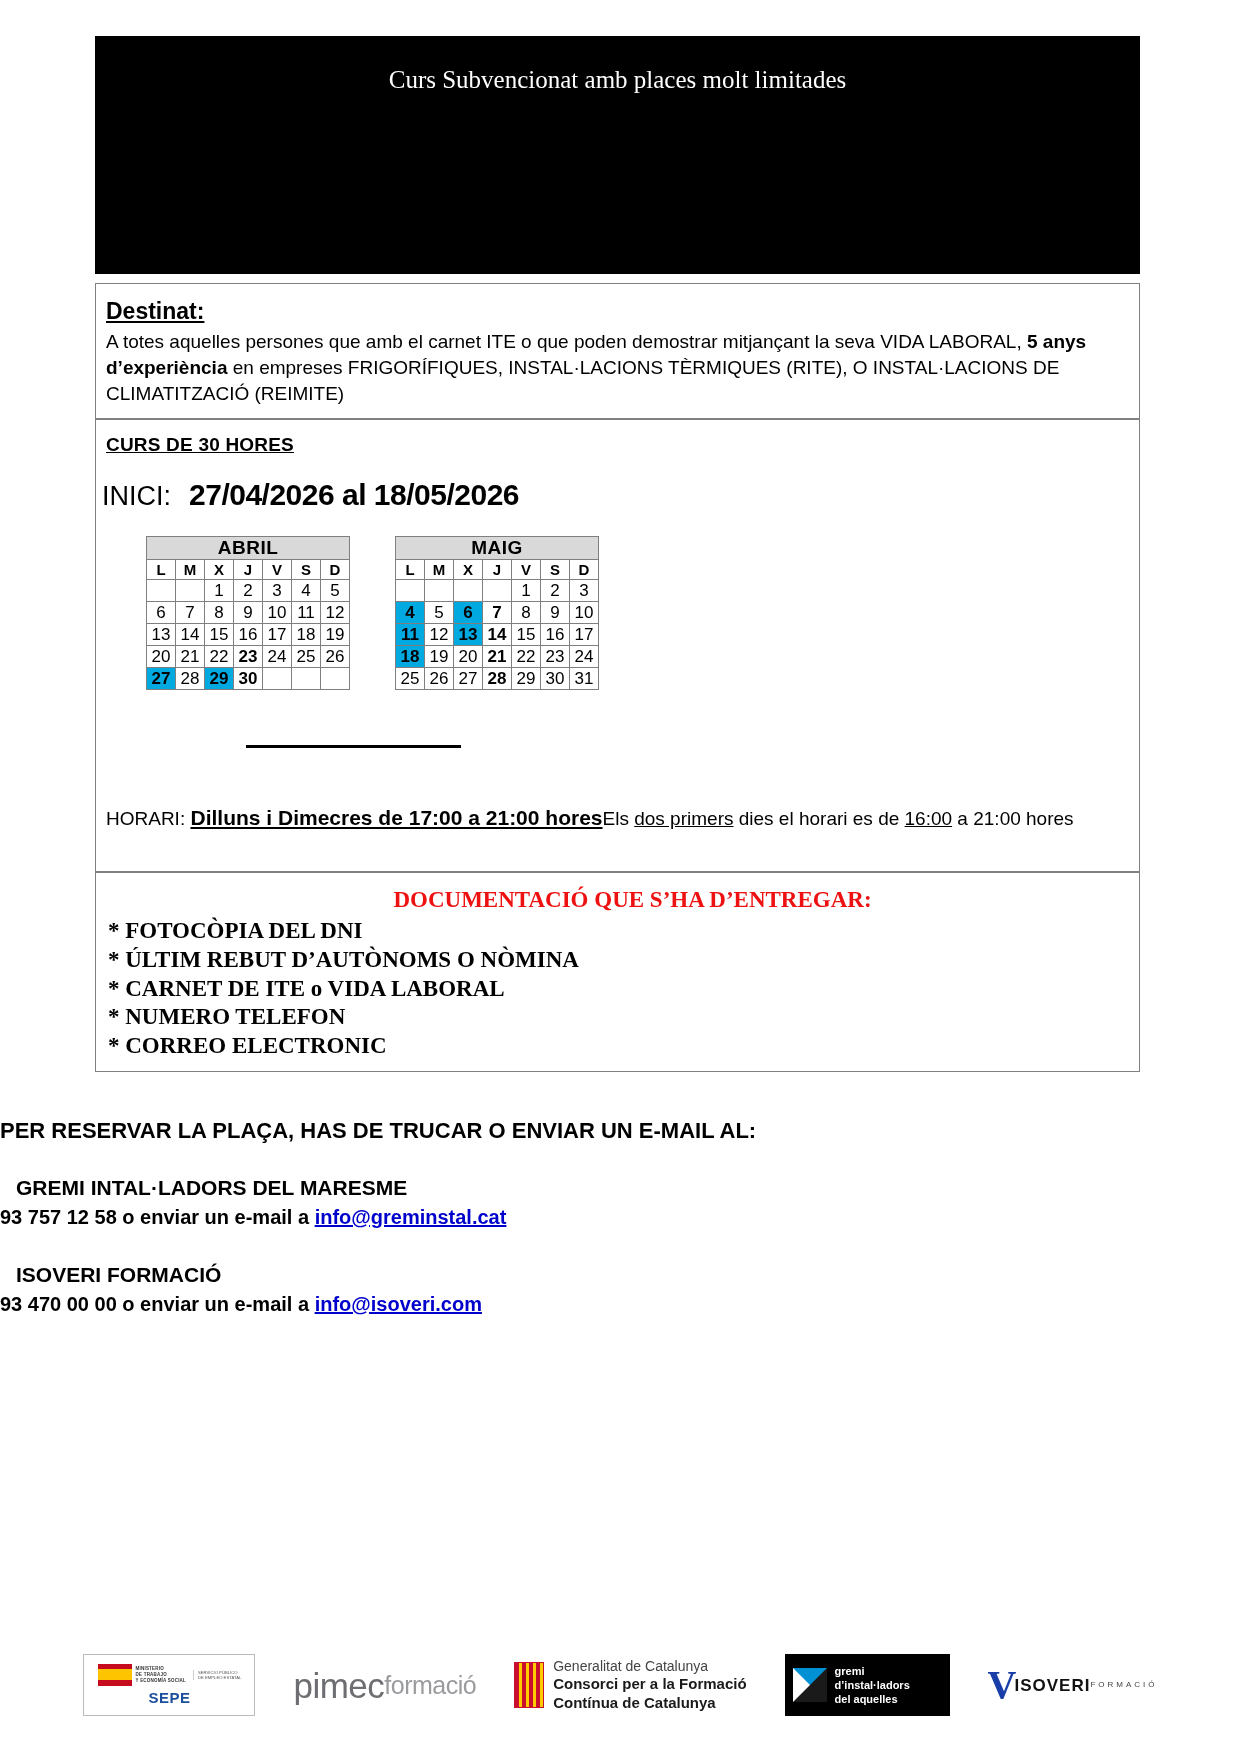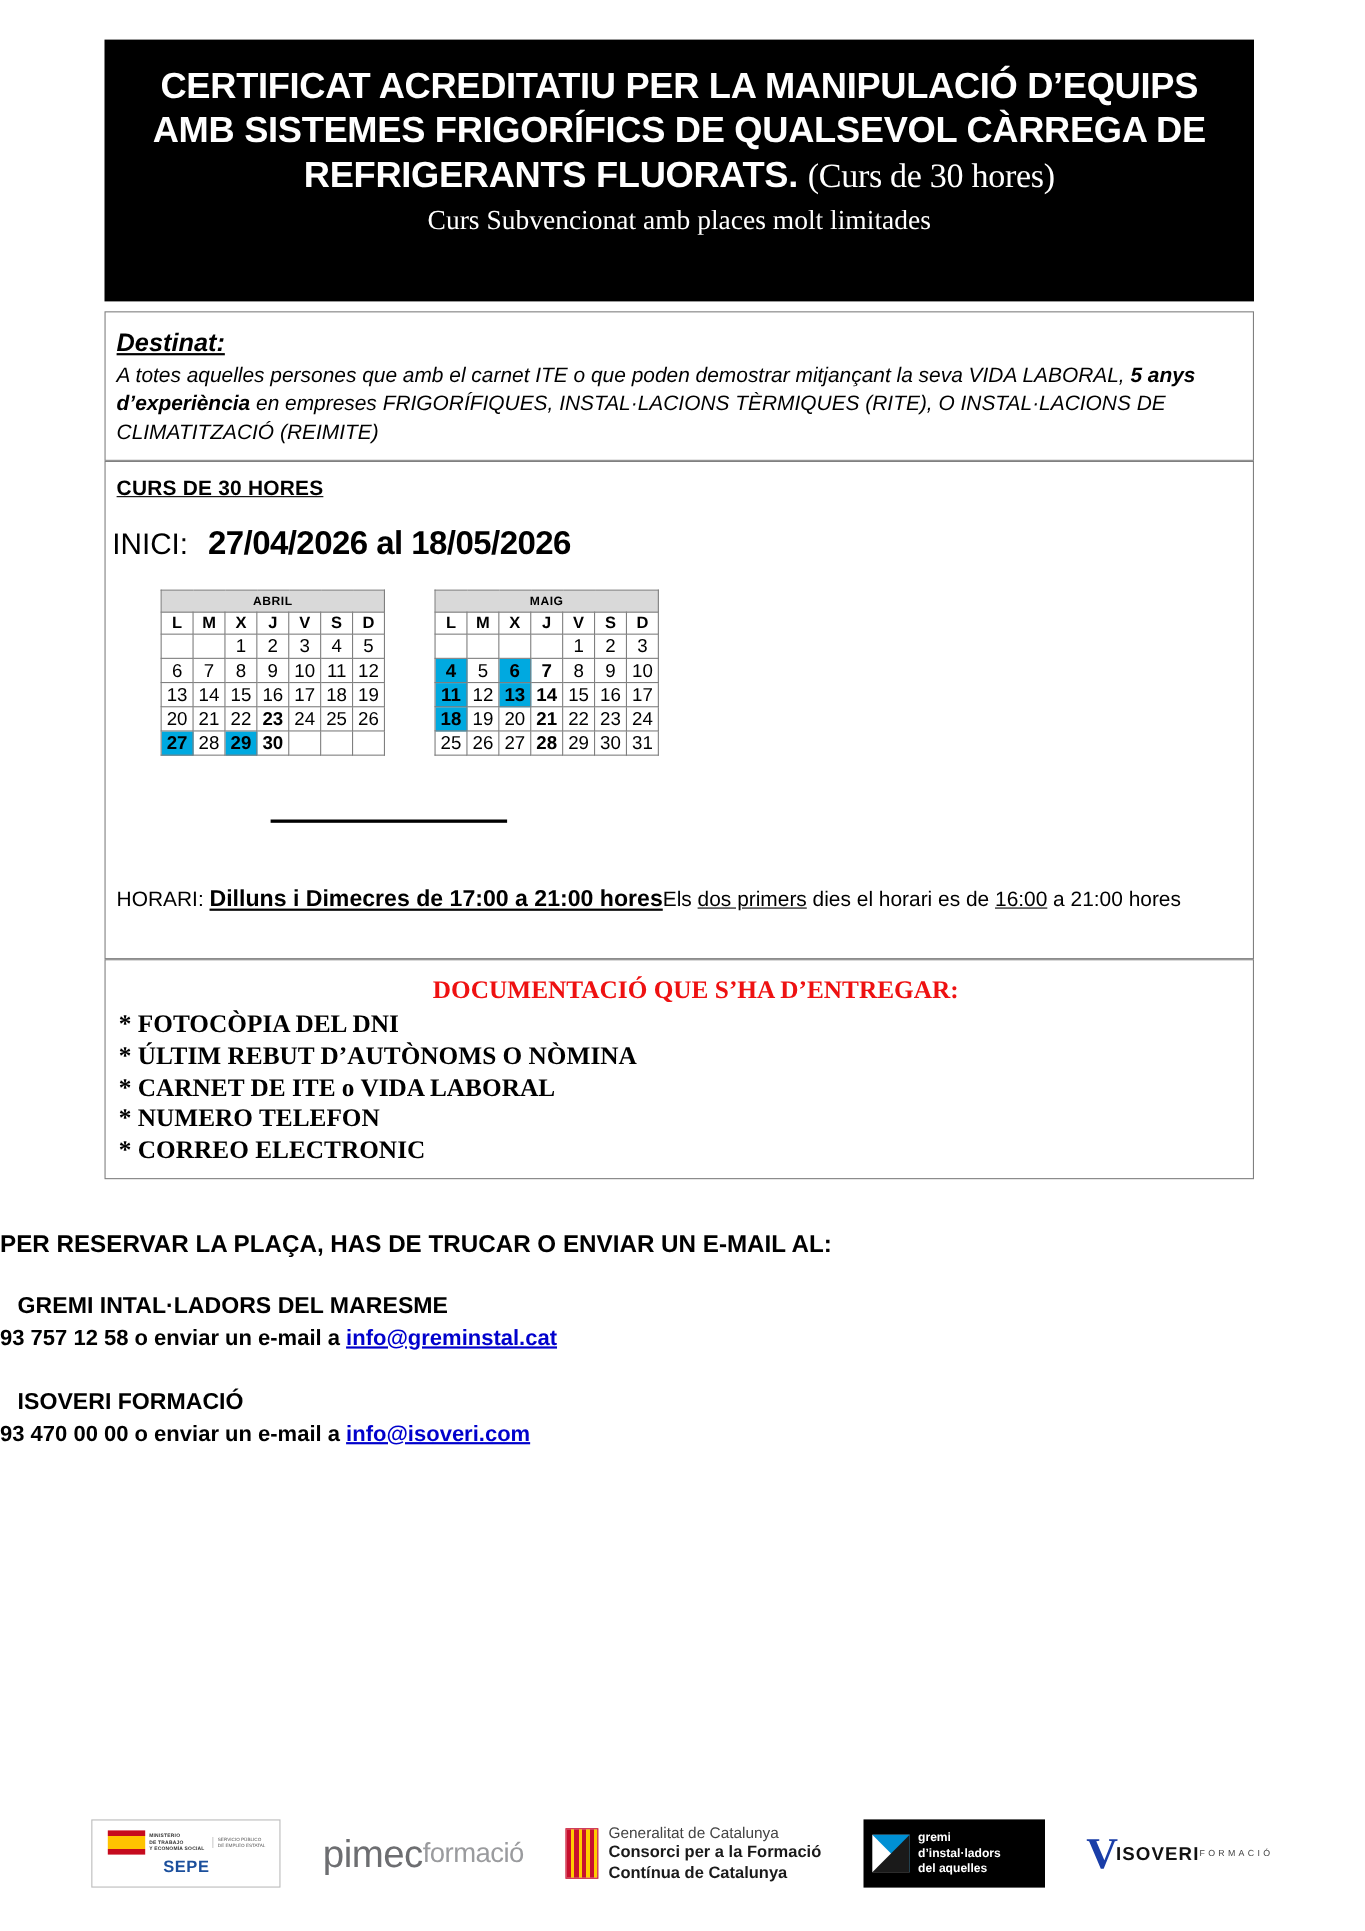--- a/index.html
+++ b/index.html
@@ -54,21 +54,21 @@
     margin-top: 8px;
     font-weight: normal;
   }
 
   
   .box {
     position: absolute;
     border: 1.5px solid #808080;
     background: #fff;
   }
-  #box-destinat { left: 95px; top: 283px; width: 1045px; height: 136px; font-style: italic; }
+  #box-destinat { left: 95px; top: 283px; width: 1045px; height: 136px; }
   #box-curs     { left: 95px; top: 419px; width: 1045px; height: 453px; }
   #box-doc      { left: 95px; top: 872px; width: 1045px; height: 200px; }
 
   .destinat-head {
     font-weight: bold;
     font-size: 23px;
     text-decoration: underline;
     margin: 14px 0 4px 10px;
   }
   .destinat-body {
@@ -117,21 +117,21 @@
     width: 29px;
     height: 22px;
     text-align: center;
     vertical-align: middle;
     padding: 0;
     font-weight: normal;
   }
   table.cal .cal-title {
     background: #d9d9d9;
     font-weight: bold;
-    font-size: 11px;
+    font-size: 19px;
     letter-spacing: 0.5px;
     height: 20px;
     margin-top: 24px;
   }
   table.cal .dow {
     font-weight: bold;
     font-size: 15px;
     height: 20px;
   }
   table.cal td.hl {
@@ -313,26 +313,20 @@
   }
   .isoveri-n { font-size: 17px; font-weight: bold; color: #111; letter-spacing: 1px; }
   .isoveri-s { font-size: 8px; color: #444; letter-spacing: 3px; }
 </style>
 </head>
 <body>
 
 <div class="page">
 
   <div class="banner">
-    <div class="banner-title">
-      <span>CERTIFICAT ACREDITATIU PER LA MANIPULACIÓ D’EQUIPS</span><br>
-      <span>AMB SISTEMES FRIGORÍFICS DE QUALSEVOL CÀRREGA DE</span><br>
-      <span>REFRIGERANTS FLUORATS.</span>
-      <span class="paren">(Curs de 30 hores)</span>
-    </div>
     <div class="banner-sub">Curs Subvencionat amb places molt limitades</div>
   </div>
 
   <div class="box" id="box-destinat">
     <div class="destinat-head">Destinat:</div>
     <div class="destinat-body">
       <span>A totes aquelles persones que amb el carnet ITE o que poden demostrar mitjançant la seva VIDA LABORAL, </span><b>5 anys d’experiència</b><span> en empreses FRIGORÍFIQUES, INSTAL·LACIONS TÈRMIQUES (RITE), O INSTAL·LACIONS DE CLIMATITZACIÓ (REIMITE)</span>
     </div>
   </div>
 

